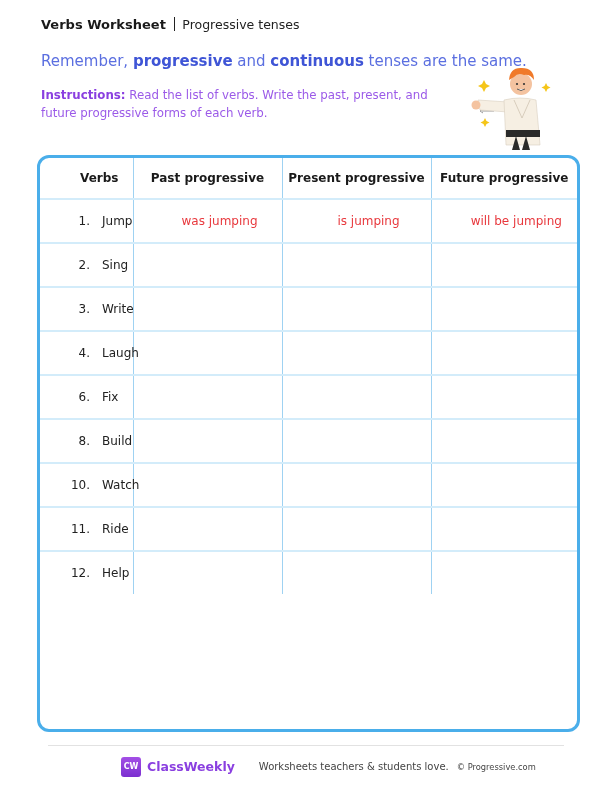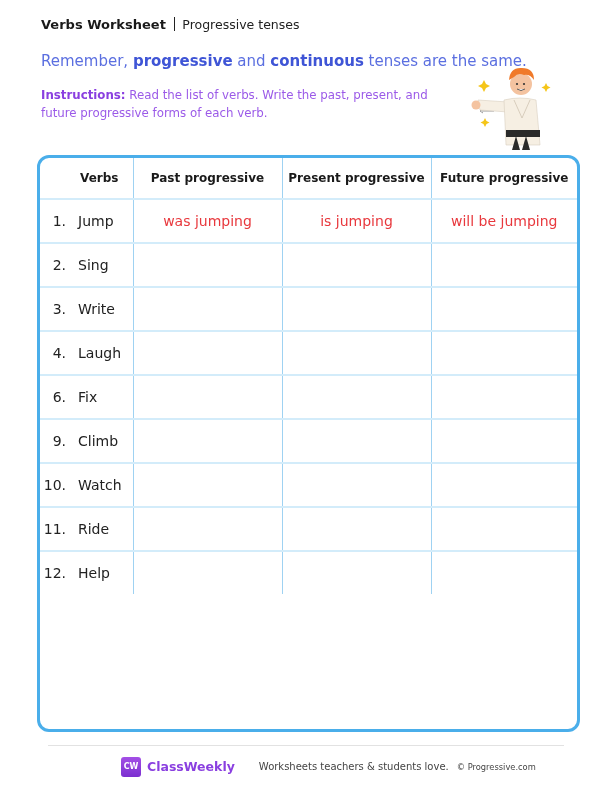--- a/index.html
+++ b/index.html
@@ -13,21 +13,21 @@
   .instr { position:absolute; left:41px; top:86px; width:420px; font-size:11.8px; line-height:18px; color:#9b5ae8; }
   .instr b { color:#8a3fe0; }
   .illus { position:absolute; left:468px; top:50px; width:105px; height:100px; }
   .table-wrap { position:absolute; left:37px; top:155px; width:537px; height:571px; border:3px solid #4aaeea; border-radius:12px; overflow:hidden; box-sizing:content-box; }
   table { border-collapse:collapse; width:537px; table-layout:fixed; }
   th, td { border-right:1px solid #9fd2f2; border-bottom:2px solid #d3ecfa; padding:0; }
   th:last-child, td:last-child { border-right:none; }
   tr:last-child td { border-bottom:none; }
   th { height:40px; font-size:12px; font-weight:bold; color:#1a1a1a; text-align:center; }
   th.verbs { text-align:right; padding-right:14px; }
-  td { height:42px; font-size:14px; color:#222; }
+  td { height:42px; font-size:12px; color:#222;padding-left:24px; }
   td.verb { white-space:nowrap; }
   td.verb .num { display:inline-block; width:26px; text-align:right; margin-right:12px; }
   td.ans { text-align:center; color:#e8383d; }
   .footer-line { position:absolute; left:48px; top:745px; width:516px; height:1px; background:#e2e2e2; }
   .footer { position:absolute; left:121px; top:756px; height:21px; display:flex; align-items:center; white-space:nowrap; }
   .logo { width:20px; height:20px; border-radius:3px; background:linear-gradient(180deg,#a34fe6,#7b2fd0); color:#fff; font-size:8px; font-weight:bold; display:flex; align-items:center; justify-content:center; }
   .brand { font-size:12.5px; font-weight:bold; color:#8a3fe0; margin-left:6px; }
   .tagline { font-size:10px; color:#444; margin-left:24px; }
   .copy { font-size:8.3px; color:#444; margin-left:8px; }
 </style>
@@ -115,21 +115,21 @@
           <td class="ans"></td>
           <td class="ans"></td>
         </tr>
         <tr>
           <td class="verb"><span class="num">6.</span><span>Fix</span></td>
           <td class="ans"></td>
           <td class="ans"></td>
           <td class="ans"></td>
         </tr>
         <tr>
-          <td class="verb"><span class="num">9.</span><span>Climb</span></td>
+          <td class="verb"><span class="num">8.</span><span>Build</span></td>
           <td class="ans"></td>
           <td class="ans"></td>
           <td class="ans"></td>
         </tr>
         <tr>
           <td class="verb"><span class="num">10.</span><span>Watch</span></td>
           <td class="ans"></td>
           <td class="ans"></td>
           <td class="ans"></td>
         </tr>

